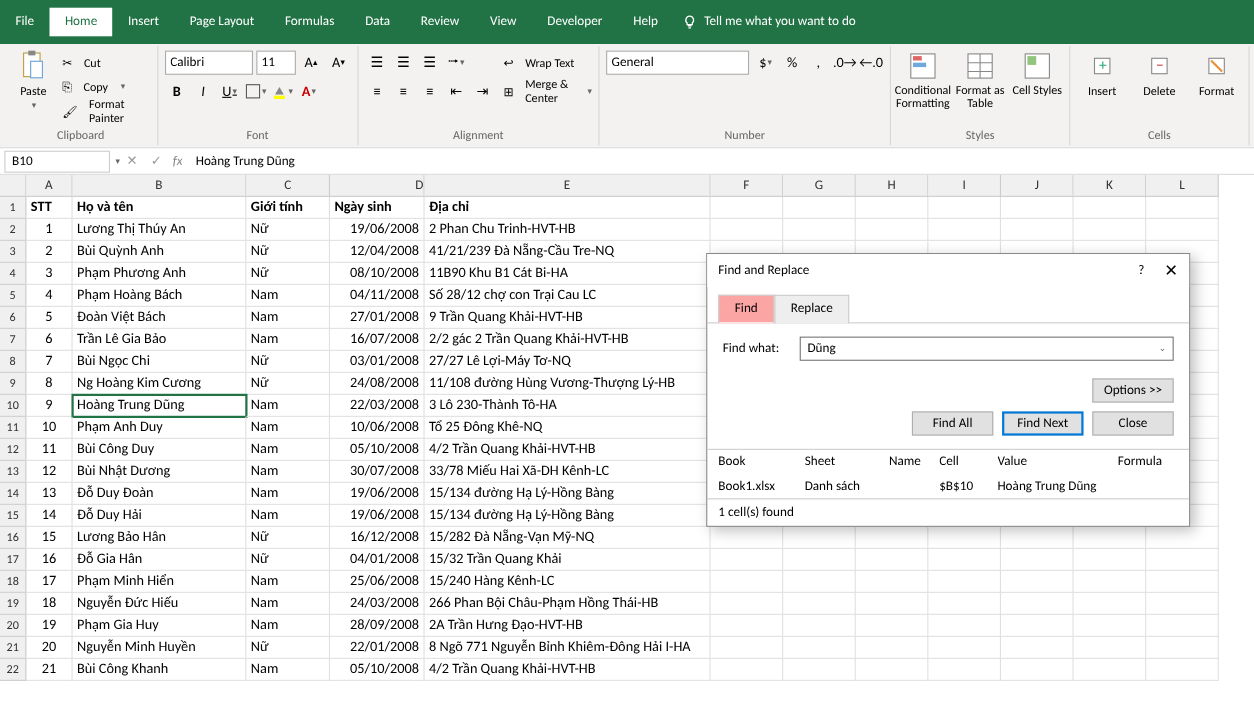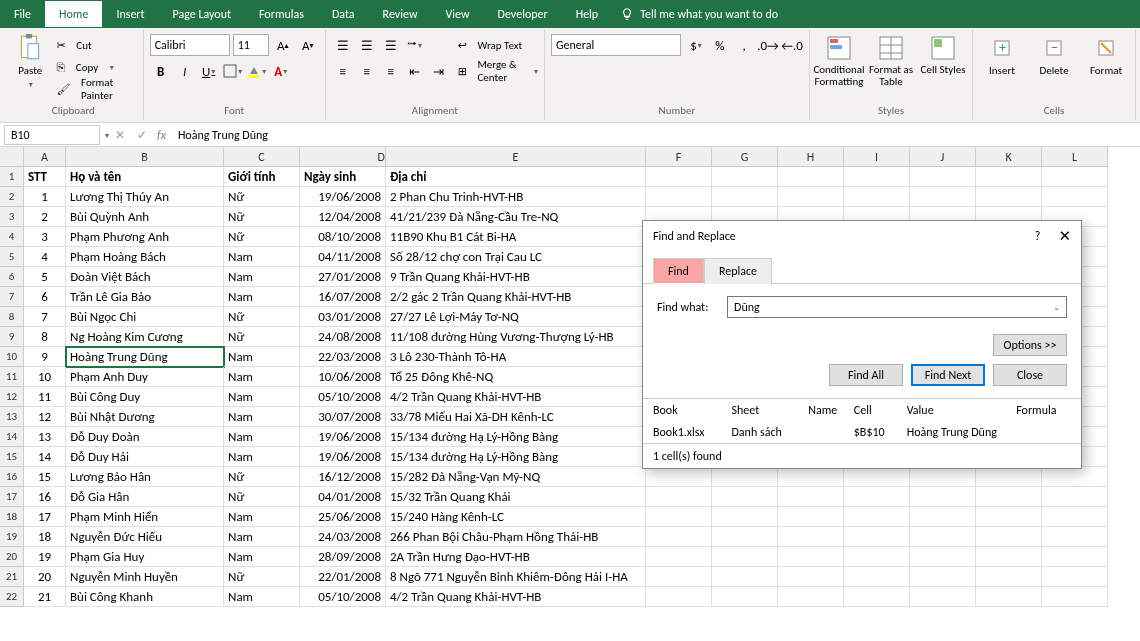--- a/index.html
+++ b/index.html
@@ -1,17 +1,17 @@
 <!DOCTYPE html>
 <html><head>
 <meta charset="utf-8">
 <style>
 *{box-sizing:border-box;margin:0;padding:0;font-family:"Segoe UI",Calibri,Arial,sans-serif}
 body{width:1140px;height:641px;background:#fff;overflow:hidden;font-size:13px;position:relative}
-.titlebar{height:28px;background:#217346;display:flex;align-items:center;color:#fff;font-size:12px}
+.titlebar{height:40px;background:#217346;display:flex;align-items:center;color:#fff;font-size:12px}
 .titlebar .tab{padding:6px 14px;cursor:pointer}
 .titlebar .tab.file{background:#217346}
 .titlebar .tab.active{background:#fff;color:#217346}
 .titlebar .tell{display:flex;align-items:center;margin-left:8px;gap:6px}
 .ribbon{height:95px;background:#f3f2f1;border-bottom:1px solid #d6d6d6;display:flex;padding:2px 4px}
 .rgroup{border-right:1px solid #d6d6d6;display:flex;flex-direction:column;justify-content:space-between;padding:0 6px 2px}
 .rgroup-label{text-align:center;font-size:11px;color:#666;padding-bottom:1px}
 .rgroup-body{display:flex;align-items:flex-start;gap:6px;padding-top:4px}
 .bigbtn{display:flex;flex-direction:column;align-items:center;width:46px;font-size:11px;text-align:center;gap:2px;cursor:pointer}
 .bigbtn .ico{width:28px;height:28px;display:flex;align-items:center;justify-content:center}
@@ -36,21 +36,21 @@
 .cB{width:158px}
 .cC{width:76px}
 .cD{width:86px;text-align:right}
 .cE{width:260px}
 .cF,.cG,.cH,.cI,.cJ,.cK,.cL{width:66px}
 .hdr-row .cell{font-weight:700}
 .hdr-row .cA{text-align:left}
 .hdr-row .cD{text-align:left}
 .active-cell{outline:2px solid #217346;outline-offset:-1px}
 
-.dialog{position:absolute;left:642px;top:220px;width:440px;background:#fff;border:1px solid #888;box-shadow:4px 4px 12px rgba(0,0,0,.25);font-size:12px}
+.dialog{position:absolute;left:642px;top:230px;width:440px;background:#fff;border:1px solid #888;box-shadow:4px 4px 12px rgba(0,0,0,.25);font-size:12px}
 .dlg-title{height:30px;display:flex;align-items:center;justify-content:space-between;padding:0 10px;background:#fff}
 .dlg-title .right{display:flex;gap:18px;align-items:center}
 .dlg-close{font-size:15px;cursor:pointer}
 .dlg-tabs{display:flex;padding:6px 10px 0;gap:0;border-bottom:1px solid #ccc}
 .dlg-tab{padding:5px 14px;border:1px solid #ccc;border-bottom:none;background:#eee;position:relative;top:1px;cursor:pointer}
 .dlg-tab.active{background:#fca5a5;border-bottom:1px solid #fff}
 .dlg-body{padding:12px 14px 8px}
 .dlg-row{display:flex;align-items:center;margin-bottom:12px}
 .dlg-row label{width:70px}
 .dlg-input{flex:1;height:22px;border:1px solid #767676;padding:0 6px;display:flex;align-items:center;justify-content:space-between}

